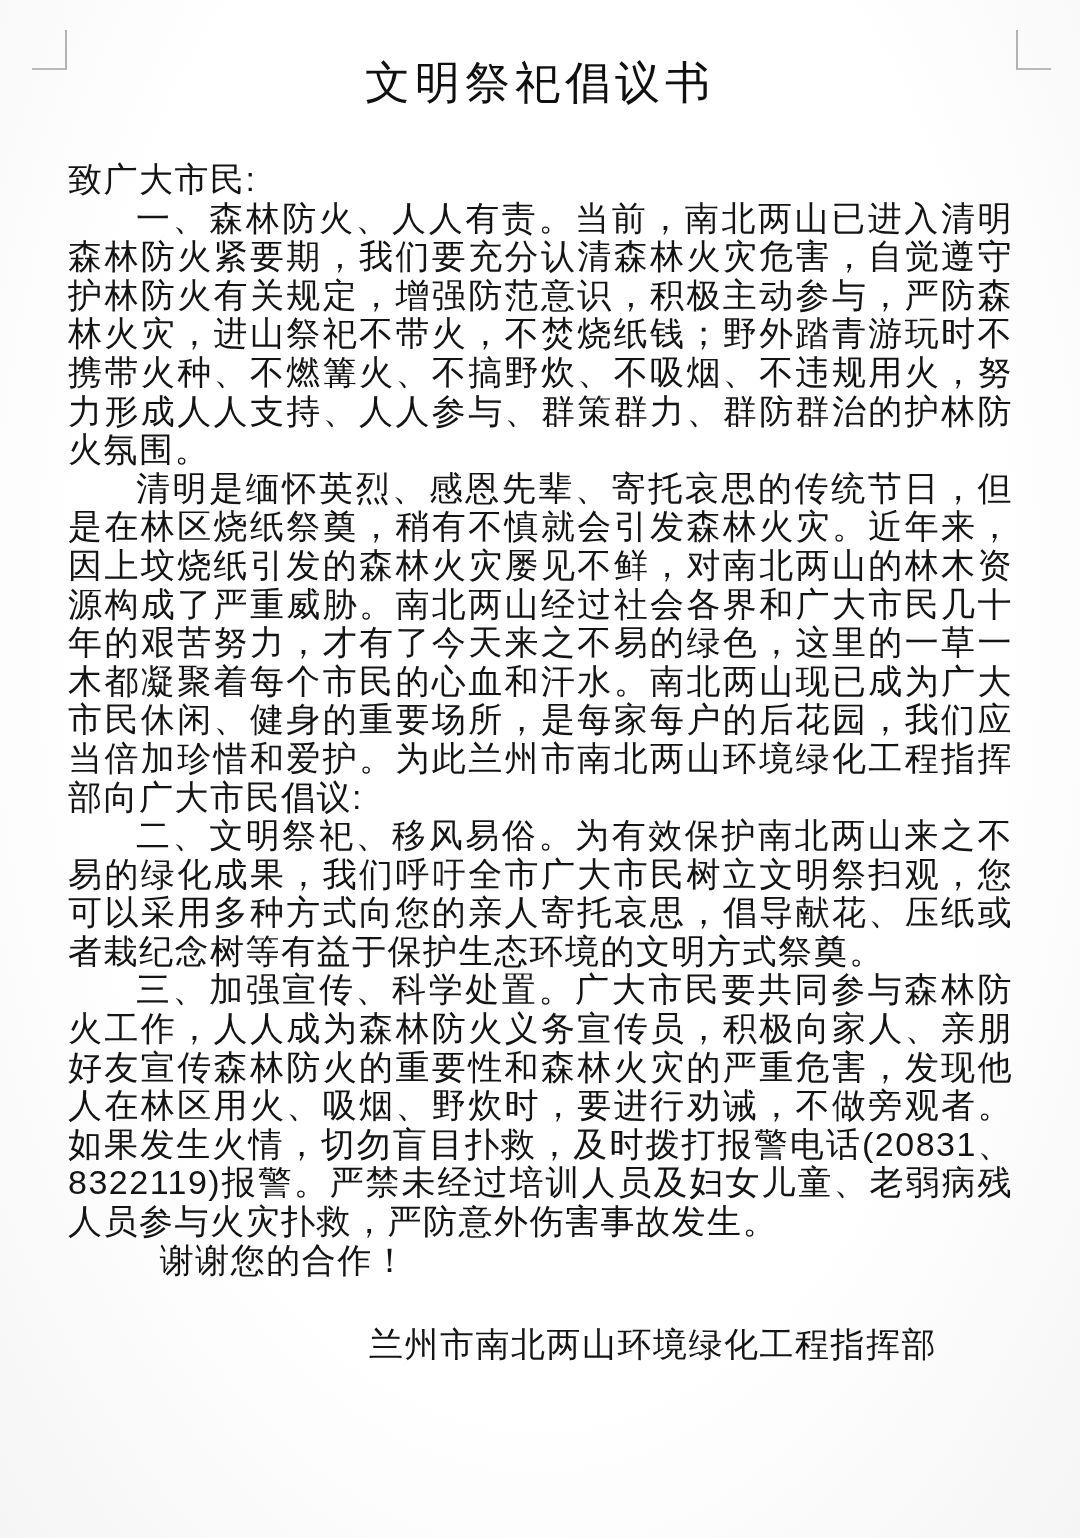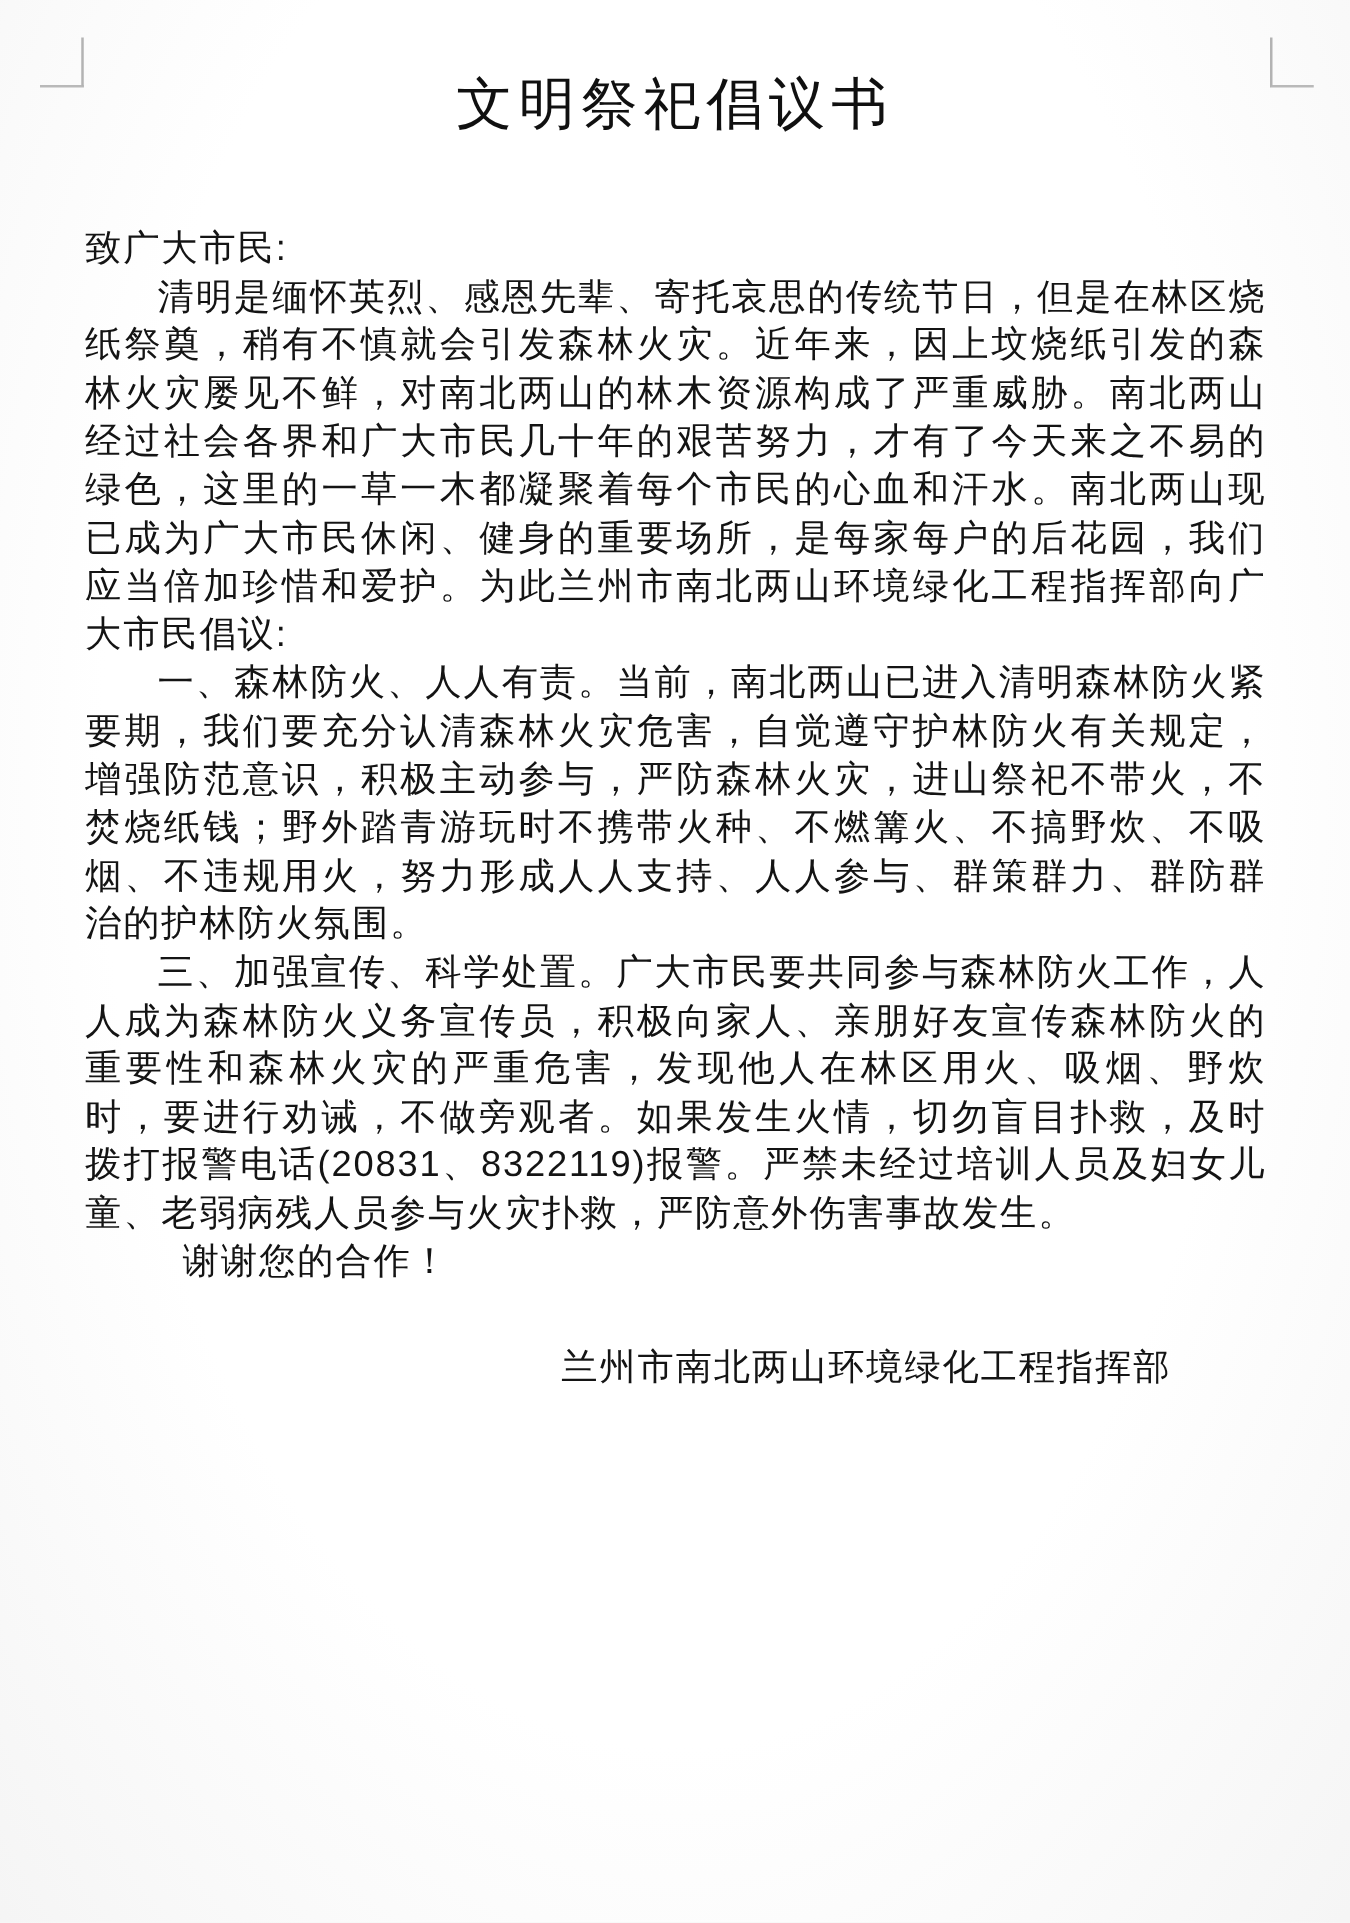--- a/index.html
+++ b/index.html
@@ -49,23 +49,23 @@
   .subtitle {
     margin: 54px 0 0 0;
     text-align: center;
     font-size: 33px;
     line-height: 36px;
     font-weight: bold;
     letter-spacing: 3px;
     color: #101010;
   }
   .doc-body {
-    margin-top: 72px;
+    margin-top: 52px;
     padding: 0 67px 0 68px; 
-    font-size: 29px;
+    font-size: 34px;
     line-height: 38.6px;
     letter-spacing: 1.5px;
     text-align: justify;
     text-justify: inter-character;
   }
   .doc-body p { margin: 0; }
   .salutation { text-indent: 0; }
   .para { text-indent: 2em; }
   .thanks { text-indent: 2.7em; }
   .signature {
@@ -82,24 +82,25 @@
 
   <div class="crop-mark crop-left"></div>
   <div class="crop-mark crop-right"></div>
 
   <h1 class="title">文明祭祀倡议书</h1>
 
 
   <div class="doc-body">
     <p class="salutation">致广大市民:</p>
 
+    <p class="para">一、森林防火、人人有责。当前，南北两山已进入清明森林防火紧要期，我们要充分认清森林火灾危害，自觉遵守护林防火有关规定，增强防范意识，积极主动参与，严防森林火灾，进山祭祀不带火，不焚烧纸钱；野外踏青游玩时不携带火种、不燃篝火、不搞野炊、不吸烟、不违规用火，努力形成人人支持、人人参与、群策群力、群防群治的护林防火氛围。</p>
+
     <p class="para">清明是缅怀英烈、感恩先辈、寄托哀思的传统节日，但是在林区烧纸祭奠，稍有不慎就会引发森林火灾。近年来，因上坟烧纸引发的森林火灾屡见不鲜，对南北两山的林木资源构成了严重威胁。南北两山经过社会各界和广大市民几十年的艰苦努力，才有了今天来之不易的绿色，这里的一草一木都凝聚着每个市民的心血和汗水。南北两山现已成为广大市民休闲、健身的重要场所，是每家每户的后花园，我们应当倍加珍惜和爱护。为此兰州市南北两山环境绿化工程指挥部向广大市民倡议:</p>
 
-    <p class="para">一、森林防火、人人有责。当前，南北两山已进入清明森林防火紧要期，我们要充分认清森林火灾危害，自觉遵守护林防火有关规定，增强防范意识，积极主动参与，严防森林火灾，进山祭祀不带火，不焚烧纸钱；野外踏青游玩时不携带火种、不燃篝火、不搞野炊、不吸烟、不违规用火，努力形成人人支持、人人参与、群策群力、群防群治的护林防火氛围。</p>
-
+    <p class="para">二、文明祭祀、移风易俗。为有效保护南北两山来之不易的绿化成果，我们呼吁全市广大市民树立文明祭扫观，您可以采用多种方式向您的亲人寄托哀思，倡导献花、压纸或者栽纪念树等有益于保护生态环境的文明方式祭奠。</p>
 
     <p class="para">三、加强宣传、科学处置。广大市民要共同参与森林防火工作，人人成为森林防火义务宣传员，积极向家人、亲朋好友宣传森林防火的重要性和森林火灾的严重危害，发现他人在林区用火、吸烟、野炊时，要进行劝诫，不做旁观者。如果发生火情，切勿盲目扑救，及时拨打报警电话(20831、8322119)报警。严禁未经过培训人员及妇女儿童、老弱病残人员参与火灾扑救，严防意外伤害事故发生。</p>
 
 
     <p class="thanks">谢谢您的合作！</p>
 
     <p class="signature">兰州市南北两山环境绿化工程指挥部</p>
   </div>
 
 </div>

